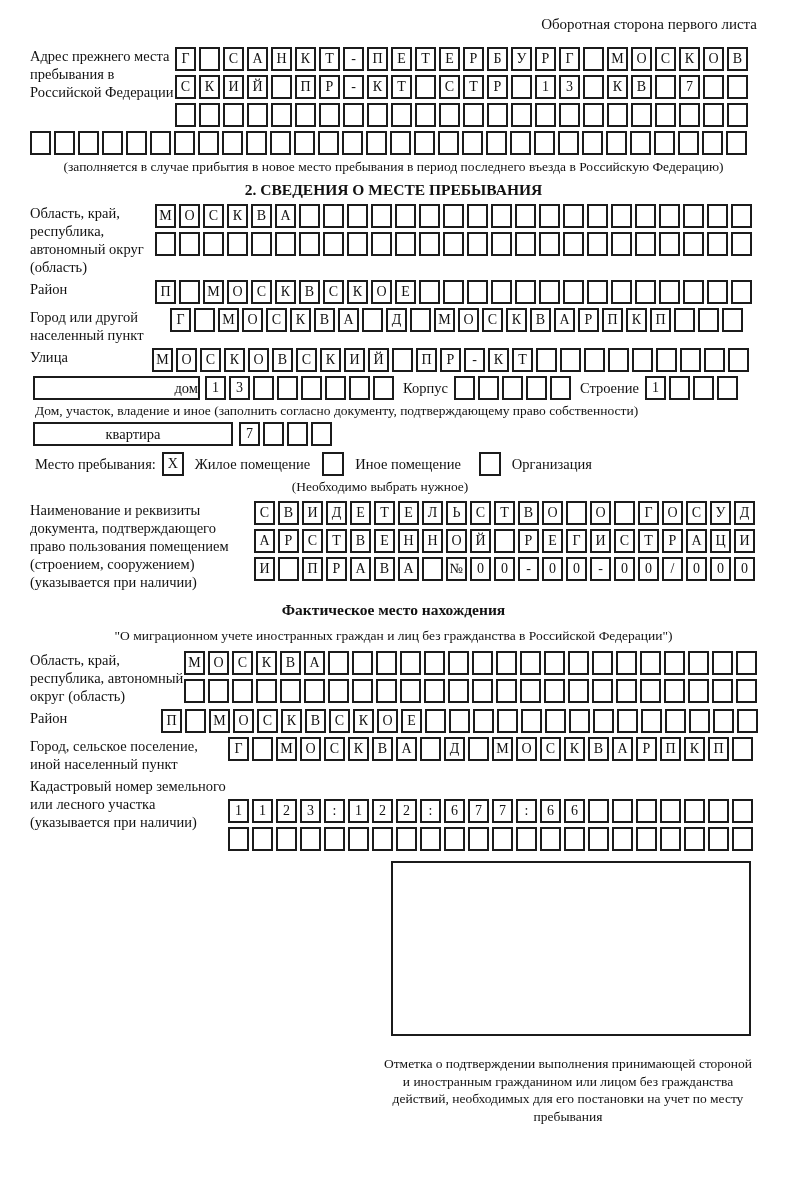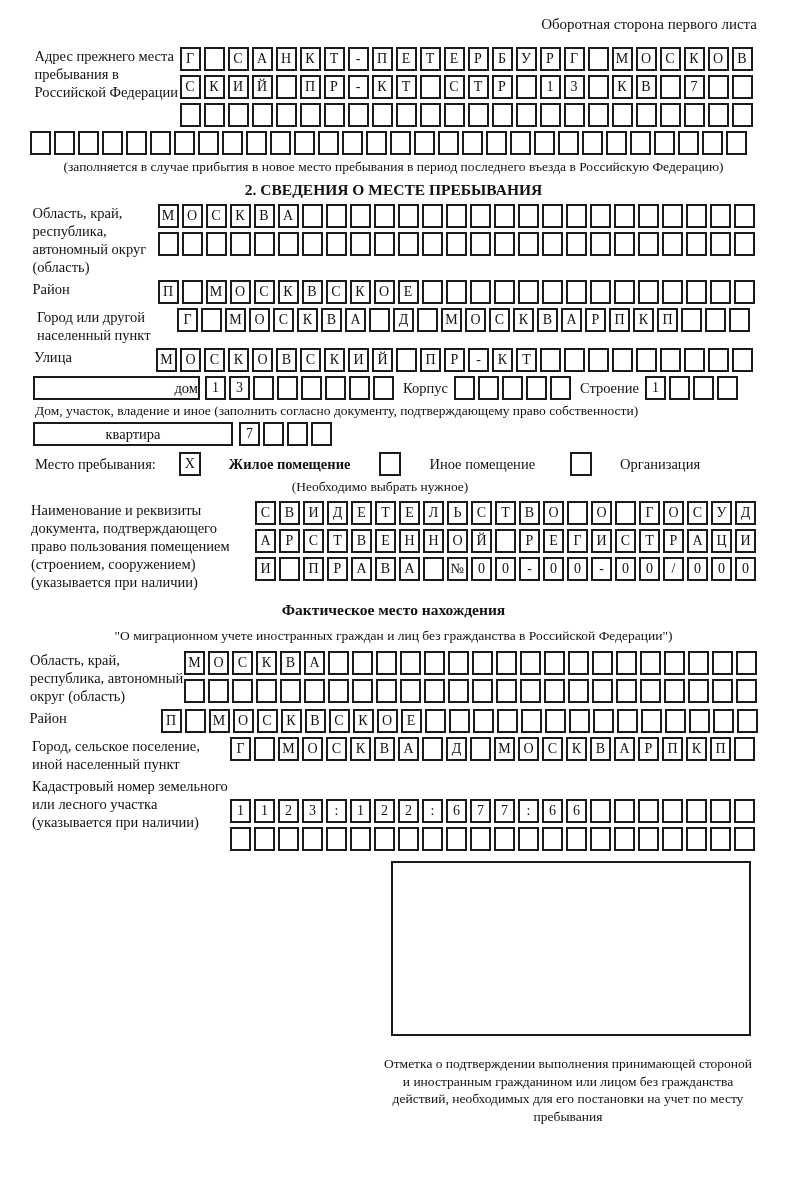--- a/index.html
+++ b/index.html
@@ -14,21 +14,21 @@
     padding: 16px 43px 0 30px;
     overflow: hidden;
     position: relative;
   }
   .header-note {
     text-align: right;
     font-size: 15px;
     margin-bottom: 14px;
   }
   
-  .field { display: flex; align-items: flex-start; margin-bottom: 4px; justify-content: center; }
+  .field { display: flex; align-items: flex-start; margin-bottom: 4px; }
   .flabel {
     font-size: 14.5px; line-height: 18px; flex-shrink: 0;
   }
   .w145 { width: 145px; }
   .w125 { width: 125px; }
   .w140 { width: 140px; }
   .w122 { width: 122px; }
   .w224 { width: 224px; }
   .w154 { width: 154px; }
   .w131 { width: 131px; }
@@ -57,29 +57,29 @@
   .widebox {
     height: 24px; border: 2px solid #1b1b1b;
     text-align: center; font-size: 14.5px; line-height: 20px;
     flex-shrink: 0; background: #fff;
   }
   .wb167 { width: 167px; margin-right: 5px; text-align: right; }
   .wb200 { width: 200px; margin-right: 6px; }
   .inline-label { font-size: 14.5px; margin: 0 6px 0 9px; }
   .under-note { margin: 2px 0 3px 5px; }
   
-  .mesto-row { display: flex; align-items: center; margin: 6px 0 2px 5px; gap: 17px; }
+  .mesto-row { display: flex; align-items: center; margin: 6px 0 2px 5px; }
   .mesto-label { font-size: 14.5px; margin-right: 6px; }
   .checkbox {
     width: 22px; height: 24px; border: 2px solid #1b1b1b;
     font-size: 14px; line-height: 20px; text-align: center;
     flex-shrink: 0; margin-right: 11px; background: #fff;
   }
   .opt-label { font-size: 14.5px; }
-  .opt-gap1 { margin-right: 12px; font-weight: bold; }
+  .opt-gap1 { margin-right: 12px; }
   .opt-gap2 { margin-right: 18px; }
   .mesto-note { margin: 2px 0 6px 0; width: 420px; margin-left: 140px; text-align: center; }
   
   .fact-title {
     font-size: 15.5px; font-weight: bold; text-align: center;
     margin: 10px 0 8px 0;
   }
   .fact-note { text-align: center; font-size: 13.5px; line-height: 18px; }
   .fact-note-wrap { margin-bottom: 6px; }
   .offset-rows { margin-top: 22px; }

